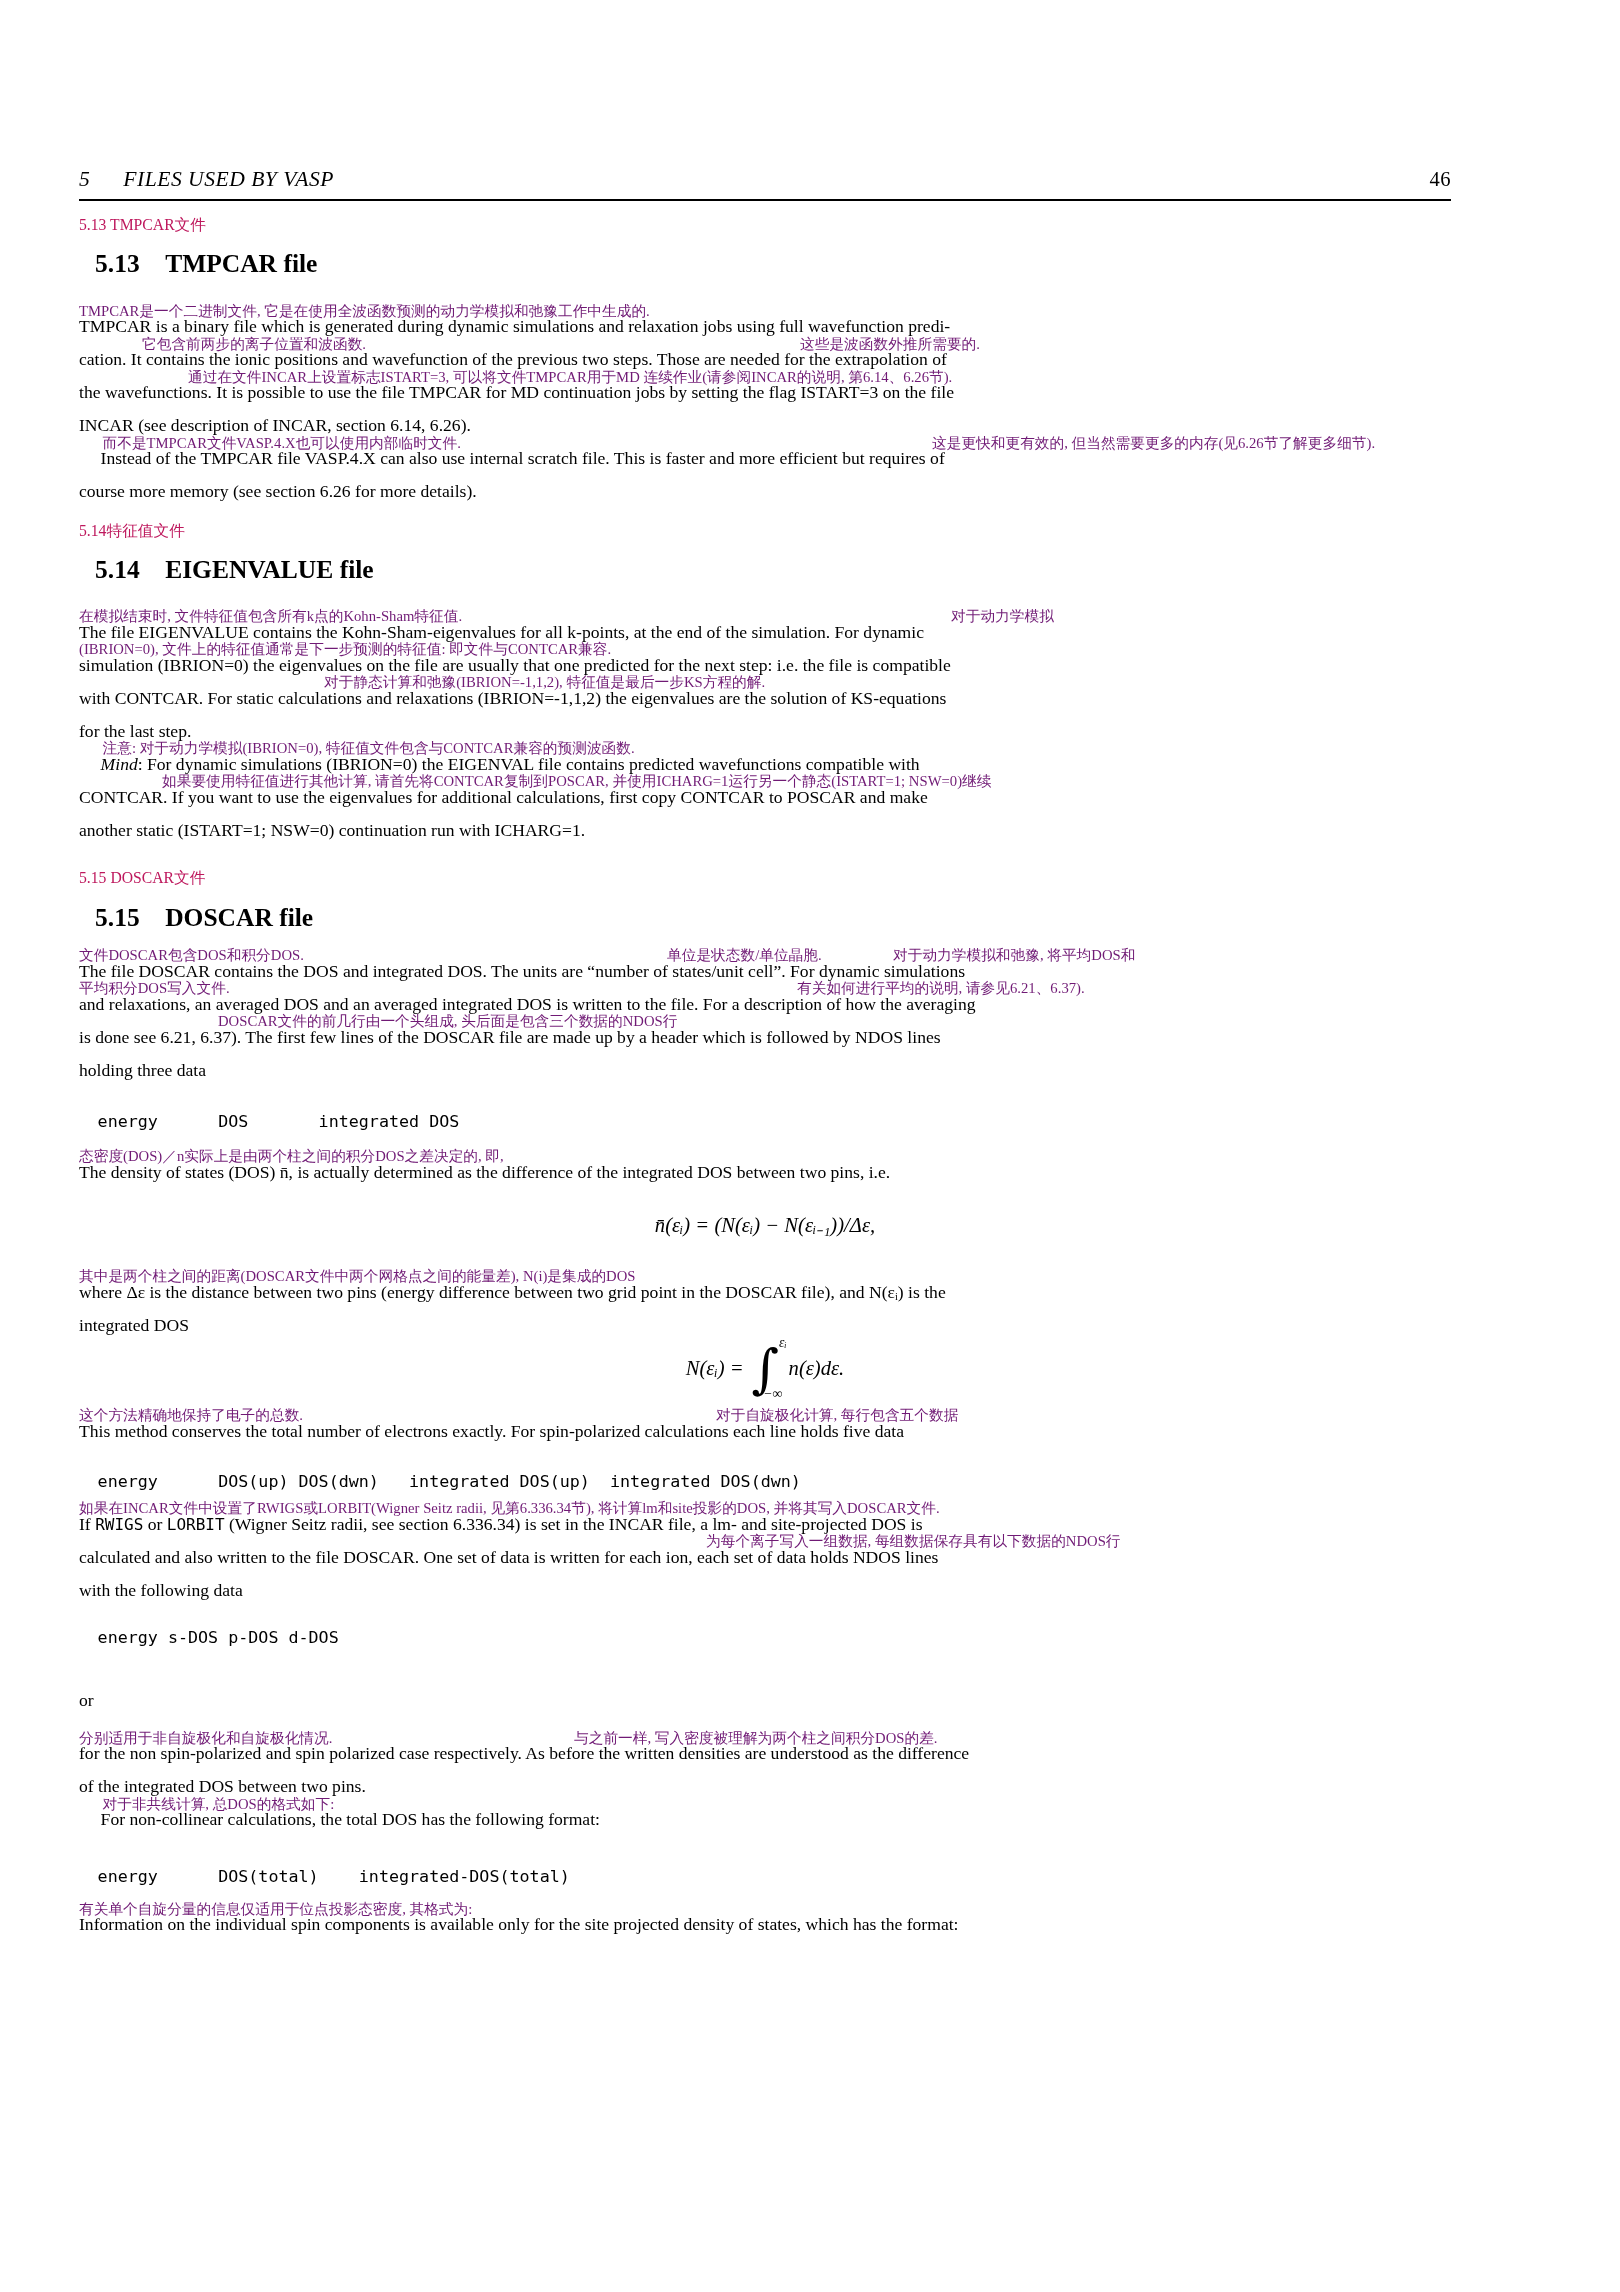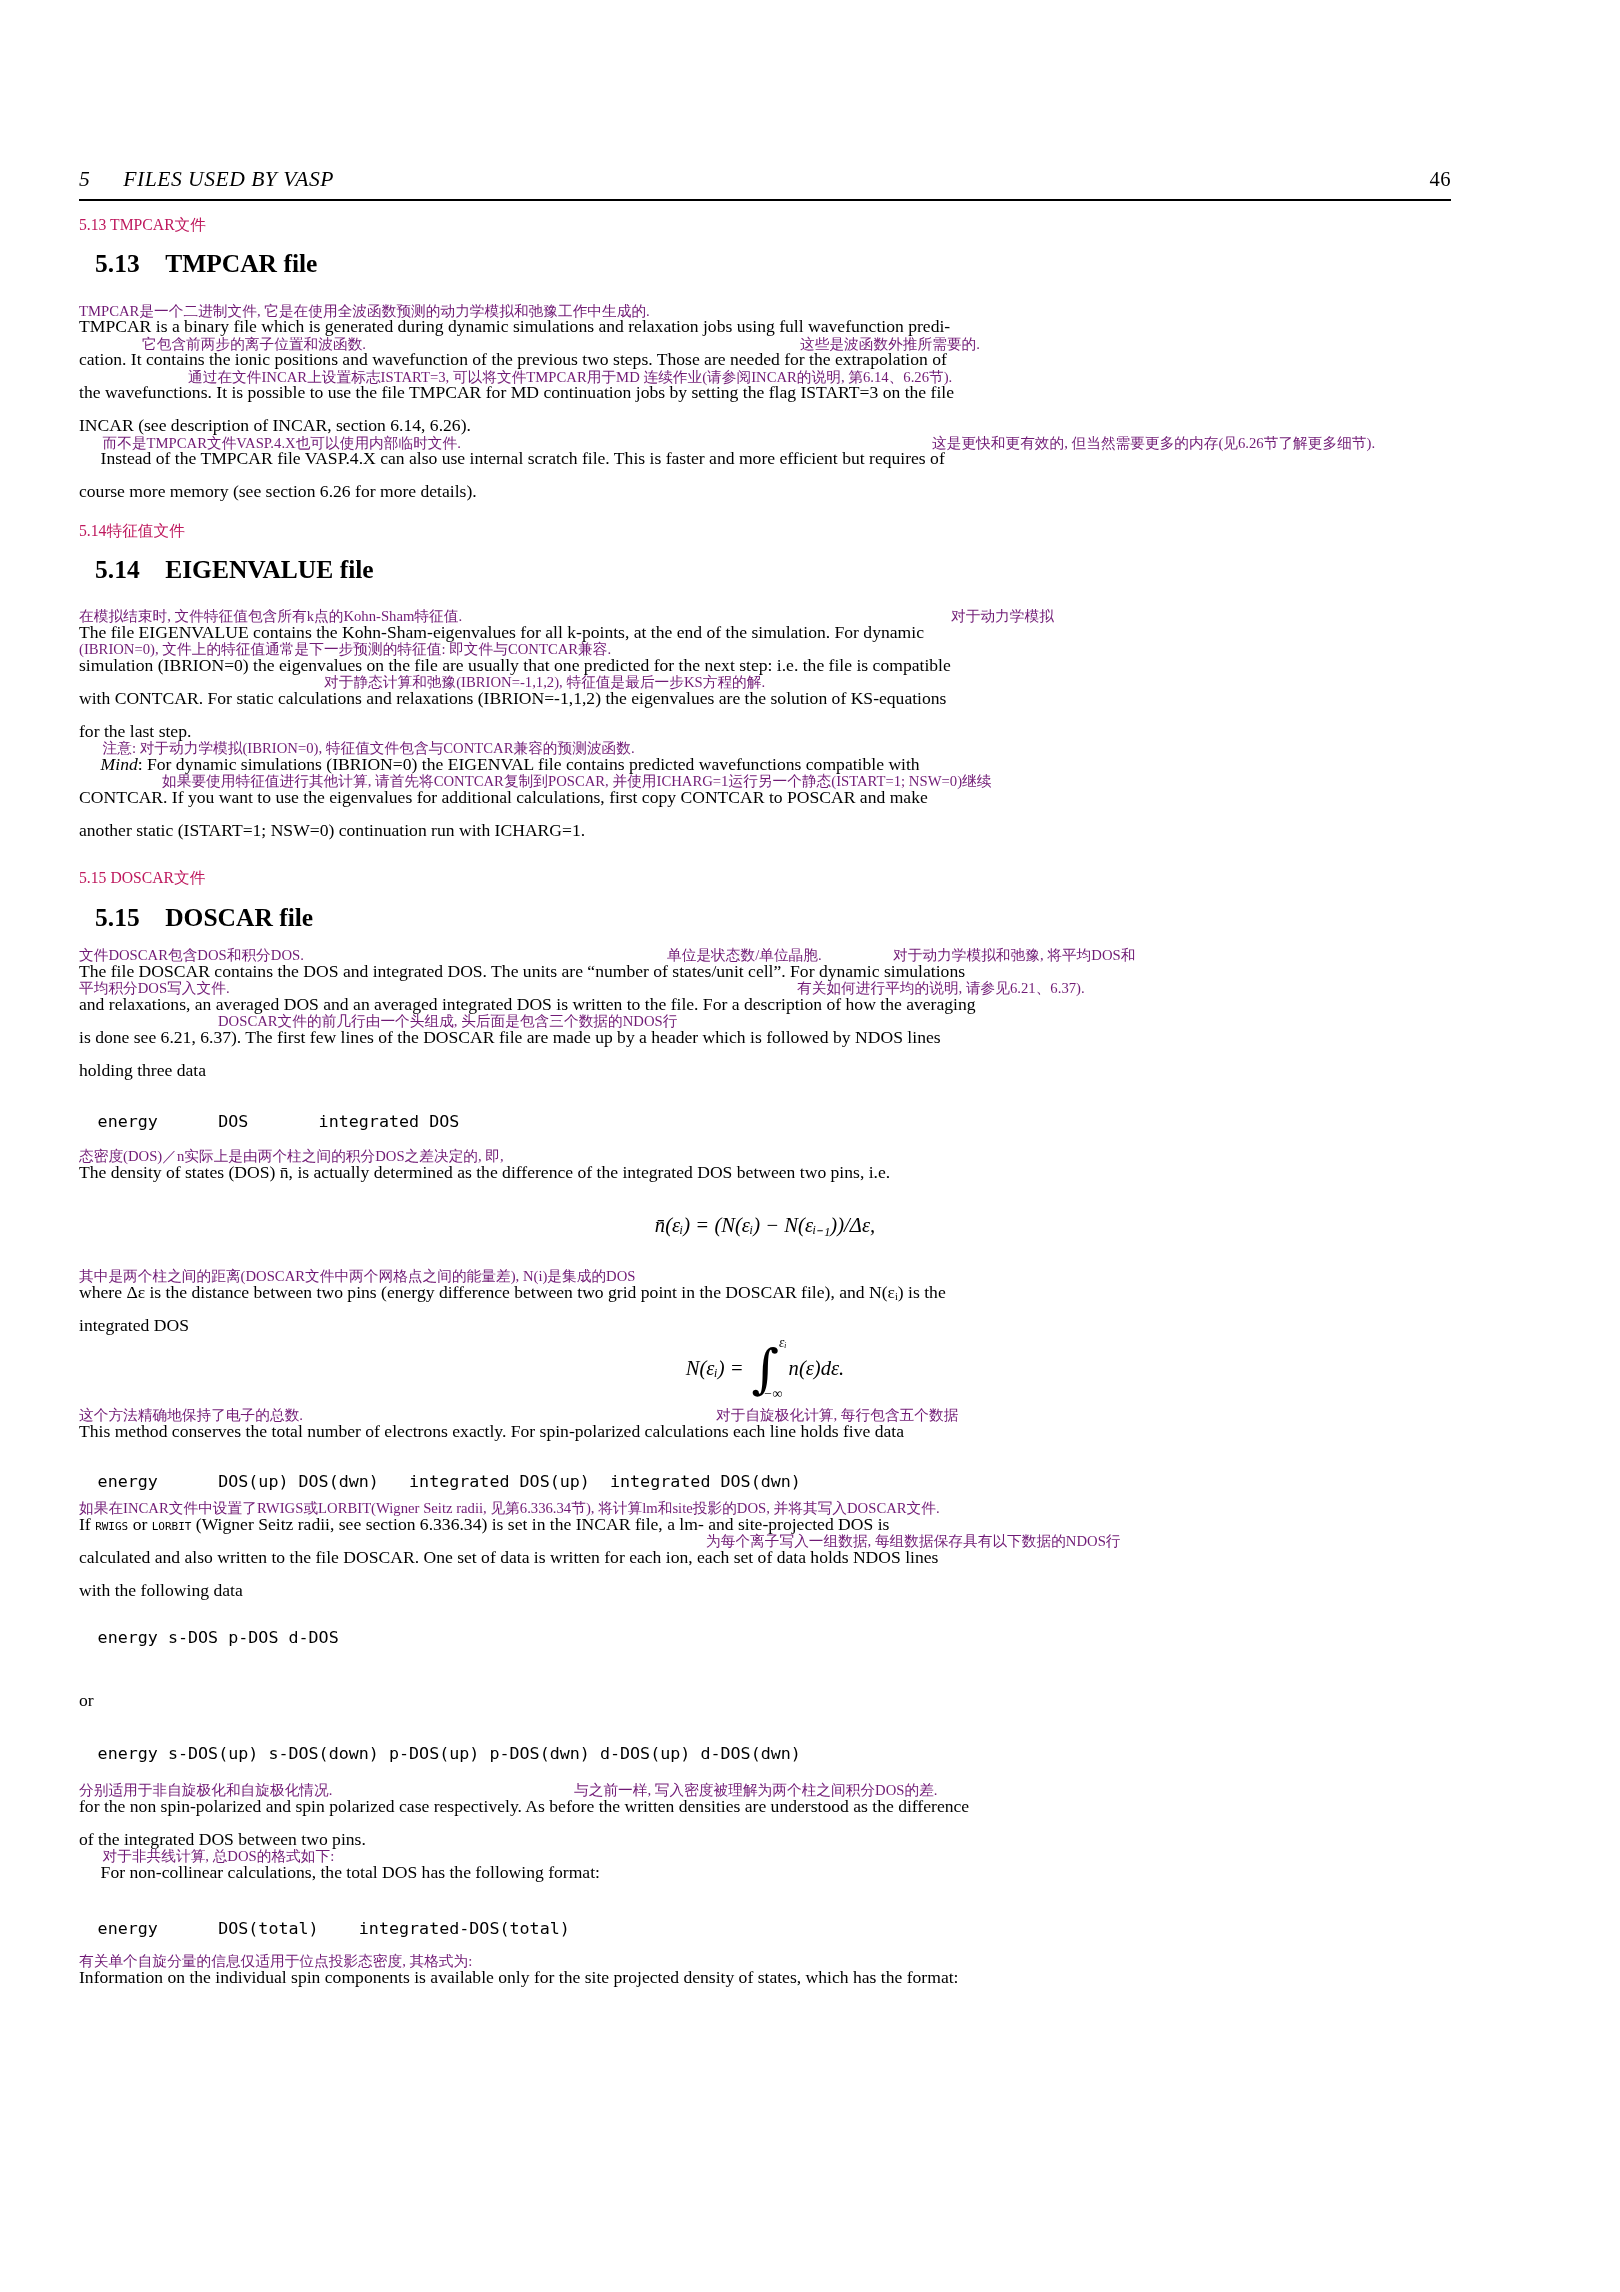--- a/index.html
+++ b/index.html
@@ -30,21 +30,21 @@
   .pair{position:relative;height:33px;}
   .cn{
     position:absolute;top:0;left:0;
     color:#701a75;font-size:14.7px;line-height:14.7px;white-space:nowrap;
   }
   .en{
     position:absolute;top:12.7px;left:0;
     font-size:17.6px;line-height:20.6px;white-space:nowrap;
   }
   .en.ind{left:21.6px;}
-  .tt{font-family:"DejaVu Sans Mono",monospace;font-size:11px;}
+  .tt{font-family:"DejaVu Sans Mono",monospace;font-size:16px;}
 
   .code{
     font-family:"DejaVu Sans Mono",monospace;
     font-size:16.7px;line-height:19.6px;
     padding-left:18.6px;white-space:pre;margin:0;
   }
   .or-line{font-size:17.6px;line-height:20.6px;}
 
   .formula{width:1372px;text-align:center;font-style:italic;font-size:20.6px;}
   .f1{height:29px;line-height:29px;}
@@ -235,21 +235,20 @@
       </div>
       <div class="pair">
         <span class="en">with the following data</span>
       </div>
     </div>
 
     <pre class="code mt-code3">energy s-DOS p-DOS d-DOS</pre>
 
     <div class="or-line mt-or">or</div>
 
-    <pre class="code mt-code4">energy s-DOS(up) s-DOS(down) p-DOS(up) p-DOS(dwn) d-DOS(up) d-DOS(dwn)</pre>
 
     <div class="para mt-spin">
       <div class="pair">
         <span class="cn">分别适用于非自旋极化和自旋极化情况.</span>
         <span class="cn" style="left:495px">与之前一样, 写入密度被理解为两个柱之间积分DOS的差.</span>
         <span class="en">for the non spin-polarized and spin polarized case respectively. As before the written densities are understood as the difference</span>
       </div>
       <div class="pair">
         <span class="en">of the integrated DOS between two pins.</span>
       </div>

